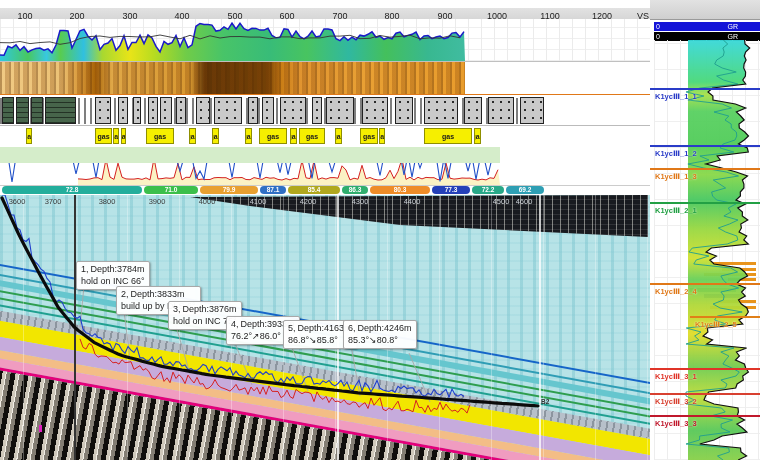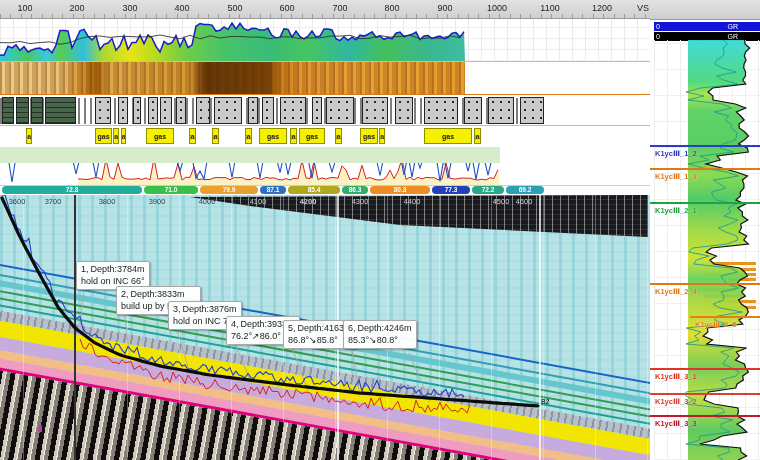--- a/index.html
+++ b/index.html
@@ -1,20 +1,20 @@
 <!DOCTYPE html>
 <html><head>
 <meta charset="utf-8">
 <style>
   html,body{margin:0;padding:0;background:#888;}
   .stage{position:relative;width:760px;height:460px;overflow:hidden;background:#fff;
          font-family:"Liberation Sans","DejaVu Sans",sans-serif;-webkit-font-smoothing:antialiased;}
   .track{position:absolute;left:0;width:650px;overflow:hidden;box-sizing:border-box;}
   
-  #ruler{top:0;height:19px;width:760px;background:linear-gradient(#e2e2e2,#cfcfcf);border-bottom:1px solid #9a9a9a;}
+  #ruler{top:8px;height:19px;width:760px;background:linear-gradient(#e2e2e2,#cfcfcf);border-bottom:1px solid #9a9a9a;}
   #ruler .rtick{position:absolute;top:3px;transform:translateX(-50%);font-size:9px;color:#222;}
   #ruler .ticks{position:absolute;left:0;right:0;bottom:0;height:4px;
      background:repeating-linear-gradient(90deg,#999 0 1px,transparent 1px 10.4px);}
   .grid{background-image:repeating-linear-gradient(90deg,#ebebeb 0 1px,transparent 1px 13px),
         repeating-linear-gradient(0deg,#efefef 0 1px,transparent 1px 11px);}
   
   #t-gr{top:19px;height:43px;background-color:#fff;border-bottom:1px solid #c0c0c0;}
   
   #t-img{top:62px;height:33px;background:#fff;border-bottom:1px solid #e07818;}
   #t-img .paint{position:absolute;left:0;top:0;width:465px;height:33px;
@@ -222,21 +222,21 @@
     <div id="cols"></div>
     <div class="vline" style="left:74px;width:2px;background:#333"></div>
     <div class="vline" style="left:337px;width:2px;background:rgba(255,255,255,.75)"></div>
     <div class="vline" style="left:539px;width:2px;background:rgba(255,255,255,.75)"></div>
     <span class="dlabel" style="left: 17px;">3600</span>
       <span class="dlabel" style="left: 53px;">3700</span>
       <span class="dlabel" style="left: 107px;">3800</span>
       <span class="dlabel" style="left: 157px;">3900</span>
       <span class="dlabel" style="left: 207px;">4000</span>
       <span class="dlabel lt" style="left: 258px;">4100</span>
-      <span class="dlabel lt" style="left: 308px; font-weight: bold;">4200</span>
+      <span class="dlabel lt" style="left: 308px;">4200</span>
       <span class="dlabel lt" style="left: 360px;">4300</span>
       <span class="dlabel lt" style="left: 412px;">4400</span>
       <span class="dlabel lt" style="left: 468px; margin-left: 33px;">4500</span>
       <span class="dlabel lt" style="left: 524px;">4600</span>
     <svg id="seis-svg" width="650" height="265">
         <line x1="84" y1="91" x2="80" y2="132" stroke="#a8a8a8" stroke-width="0.9"></line>
         <line x1="124" y1="116" x2="130" y2="164" stroke="#a8a8a8" stroke-width="0.9"></line>
         <line x1="176" y1="131" x2="190" y2="179" stroke="#a8a8a8" stroke-width="0.9"></line>
         <line x1="234" y1="146" x2="252" y2="190" stroke="#a8a8a8" stroke-width="0.9"></line>
         <line x1="291" y1="150" x2="308" y2="196" stroke="#a8a8a8" stroke-width="0.9"></line>
@@ -315,20 +315,24 @@
         <rect x="74" y="238" width="28" height="3" fill="#e8941c"></rect>
         <rect x="36" y="248" width="46" height="4" fill="#2090b0"></rect>
         <rect x="50" y="254" width="38" height="4" fill="#2355c0"></rect>
         <rect x="64" y="260" width="38" height="3" fill="#e8941c"></rect>
         <rect x="56" y="266" width="46" height="3" fill="#e8941c"></rect>
       </g>
     <path d="M34,0 L90.6,0 L91.0,4 L95.7,8 L91.6,12 L90.3,16 L92.1,20 L90.1,24 L89.7,28 L91.6,32 L91.4,36 L88.8,40 L91.7,44 L58.6,48 L54.0,52 L58.9,56 L59.0,60 L81.4,64 L91.7,68 L82.4,72 L86.7,76 L90.2,80 L85.0,84 L85.3,88 L90.8,92 L94.5,96 L90.2,100 L84.5,104 L93.3,108 L94.3,112 L63.2,116 L66.3,120 L52.0,124 L67.8,128 L82.2,132 L93.5,136 L88.4,140 L89.9,144 L89.9,148 L86.3,152 L86.4,156 L82.0,160 L91.5,164 L83.8,168 L88.4,172 L88.3,176 L93.8,180 L86.8,184 L87.4,188 L85.1,192 L92.7,196 L89.8,200 L94.3,204 L57.4,208 L52.1,212 L62.4,216 L55.9,220 L60.0,224 L85.9,228 L90.7,232 L93.5,236 L86.0,240 L82.5,244 L91.5,248 L87.6,252 L91.3,256 L84.5,260 L87.3,264 L92.9,268 L94.3,272 L91.6,276 L84.9,280 L88.7,284 L53.3,288 L53.9,292 L49.1,296 L58.5,300 L52.7,304 L92.6,308 L82.4,312 L85.4,316 L81.5,320 L90.4,324 L91.7,328 L94.4,332 L88.7,336 L89.4,340 L83.1,344 L81.7,348 L54.7,352 L51.6,356 L50.0,360 L60.1,364 L84.0,368 L84.4,372 L83.1,376 L90.6,380 L83.0,384 L88.4,388 L92.9,392 L68.1,396 L60.0,400 L45.8,404 L86.5,408 L87.0,412 L92.6,416 L84.1,420 L34,420 Z" fill="url(#pg)" fill-opacity="0.95"></path>
         <path d="M69.3,0.0 L73.7,4.0 L68.9,8.0 L70.2,12.0 L69.2,16.0 L62.7,20.0 L60.7,24.0 L68.2,28.0 L82.2,32.0 L62.6,36.0 L69.4,40.0 L83.8,44.0 L46.1,48.0 L32.0,52.0 L49.9,56.0 L33.9,60.0 L68.2,64.0 L77.5,68.0 L60.0,72.0 L74.8,76.0 L71.0,80.0 L77.2,84.0 L77.3,88.0 L82.3,92.0 L82.8,96.0 L81.0,100.0 L69.1,104.0 L66.2,108.0 L79.8,112.0 L45.9,116.0 L55.0,120.0 L33.9,124.0 L49.8,128.0 L72.2,132.0 L84.5,136.0 L59.3,140.0 L65.6,144.0 L71.6,148.0 L57.6,152.0 L58.6,156.0 L62.6,160.0 L81.8,164.0 L74.3,168.0 L76.9,172.0 L69.9,176.0 L84.0,180.0 L75.5,184.0 L64.3,188.0 L71.6,192.0 L82.8,196.0 L83.8,200.0 L73.2,204.0 L38.3,208.0 L34.9,212.0 L54.9,216.0 L42.2,220.0 L39.8,224.0 L76.6,228.0 L83.6,232.0 L66.9,236.0 L69.2,240.0 L73.4,244.0 L84.6,248.0 L66.9,252.0 L70.1,256.0 L69.4,260.0 L59.1,264.0 L66.1,268.0 L88.2,272.0 L63.3,276.0 L60.6,280.0 L72.0,284.0 L32.3,288.0 L47.0,292.0 L40.6,296.0 L44.9,300.0 L32.0,304.0 L80.0,308.0 L66.8,312.0 L74.9,316.0 L71.6,320.0 L68.9,324.0 L77.8,328.0 L85.3,332.0 L82.0,336.0 L66.9,340.0 L73.0,344.0 L71.4,348.0 L32.0,352.0 L32.0,356.0 L40.2,360.0 L32.0,364.0 L67.5,368.0 L71.2,372.0 L56.8,376.0 L78.5,380.0 L67.0,384.0 L67.3,388.0 L76.0,392.0 L45.7,396.0 L45.5,400.0 L32.0,404.0 L74.7,408.0 L75.4,412.0 L63.5,416.0 L69.0,420.0" fill="none" stroke="#1f9e8e" stroke-width="0.9"></path>
         <path d="M90.6,0.0 L91.0,4.0 L95.7,8.0 L91.6,12.0 L90.3,16.0 L92.1,20.0 L90.1,24.0 L89.7,28.0 L91.6,32.0 L91.4,36.0 L88.8,40.0 L91.7,44.0 L58.6,48.0 L54.0,52.0 L58.9,56.0 L59.0,60.0 L81.4,64.0 L91.7,68.0 L82.4,72.0 L86.7,76.0 L90.2,80.0 L85.0,84.0 L85.3,88.0 L90.8,92.0 L94.5,96.0 L90.2,100.0 L84.5,104.0 L93.3,108.0 L94.3,112.0 L63.2,116.0 L66.3,120.0 L52.0,124.0 L67.8,128.0 L82.2,132.0 L93.5,136.0 L88.4,140.0 L89.9,144.0 L89.9,148.0 L86.3,152.0 L86.4,156.0 L82.0,160.0 L91.5,164.0 L83.8,168.0 L88.4,172.0 L88.3,176.0 L93.8,180.0 L86.8,184.0 L87.4,188.0 L85.1,192.0 L92.7,196.0 L89.8,200.0 L94.3,204.0 L57.4,208.0 L52.1,212.0 L62.4,216.0 L55.9,220.0 L60.0,224.0 L85.9,228.0 L90.7,232.0 L93.5,236.0 L86.0,240.0 L82.5,244.0 L91.5,248.0 L87.6,252.0 L91.3,256.0 L84.5,260.0 L87.3,264.0 L92.9,268.0 L94.3,272.0 L91.6,276.0 L84.9,280.0 L88.7,284.0 L53.3,288.0 L53.9,292.0 L49.1,296.0 L58.5,300.0 L52.7,304.0 L92.6,308.0 L82.4,312.0 L85.4,316.0 L81.5,320.0 L90.4,324.0 L91.7,328.0 L94.4,332.0 L88.7,336.0 L89.4,340.0 L83.1,344.0 L81.7,348.0 L54.7,352.0 L51.6,356.0 L50.0,360.0 L60.1,364.0 L84.0,368.0 L84.4,372.0 L83.1,376.0 L90.6,380.0 L83.0,384.0 L88.4,388.0 L92.9,392.0 L68.1,396.0 L60.0,400.0 L45.8,404.0 L86.5,408.0 L87.0,412.0 L92.6,416.0 L84.1,420.0" fill="none" stroke="#101010" stroke-width="1.2"></path>
       </svg>
+    <div class="marker" style="top: 88px; --c: #2a3cc8;">
+      <div class="mline"></div>
+      <div class="mlabel">K1ycⅢ_1_1</div>
+    </div>
       <div class="marker" style="top: 145px; --c: #2a3cc8;">
       <div class="mline"></div>
       <div class="mlabel">K1ycⅢ_1_2</div>
     </div>
       <div class="marker" style="top: 168px; --c: #e07818;">
       <div class="mline"></div>
       <div class="mlabel">K1ycⅢ_1_3</div>
     </div>
       <div class="marker" style="top: 202px; --c: #22a044;">
       <div class="mline"></div>

